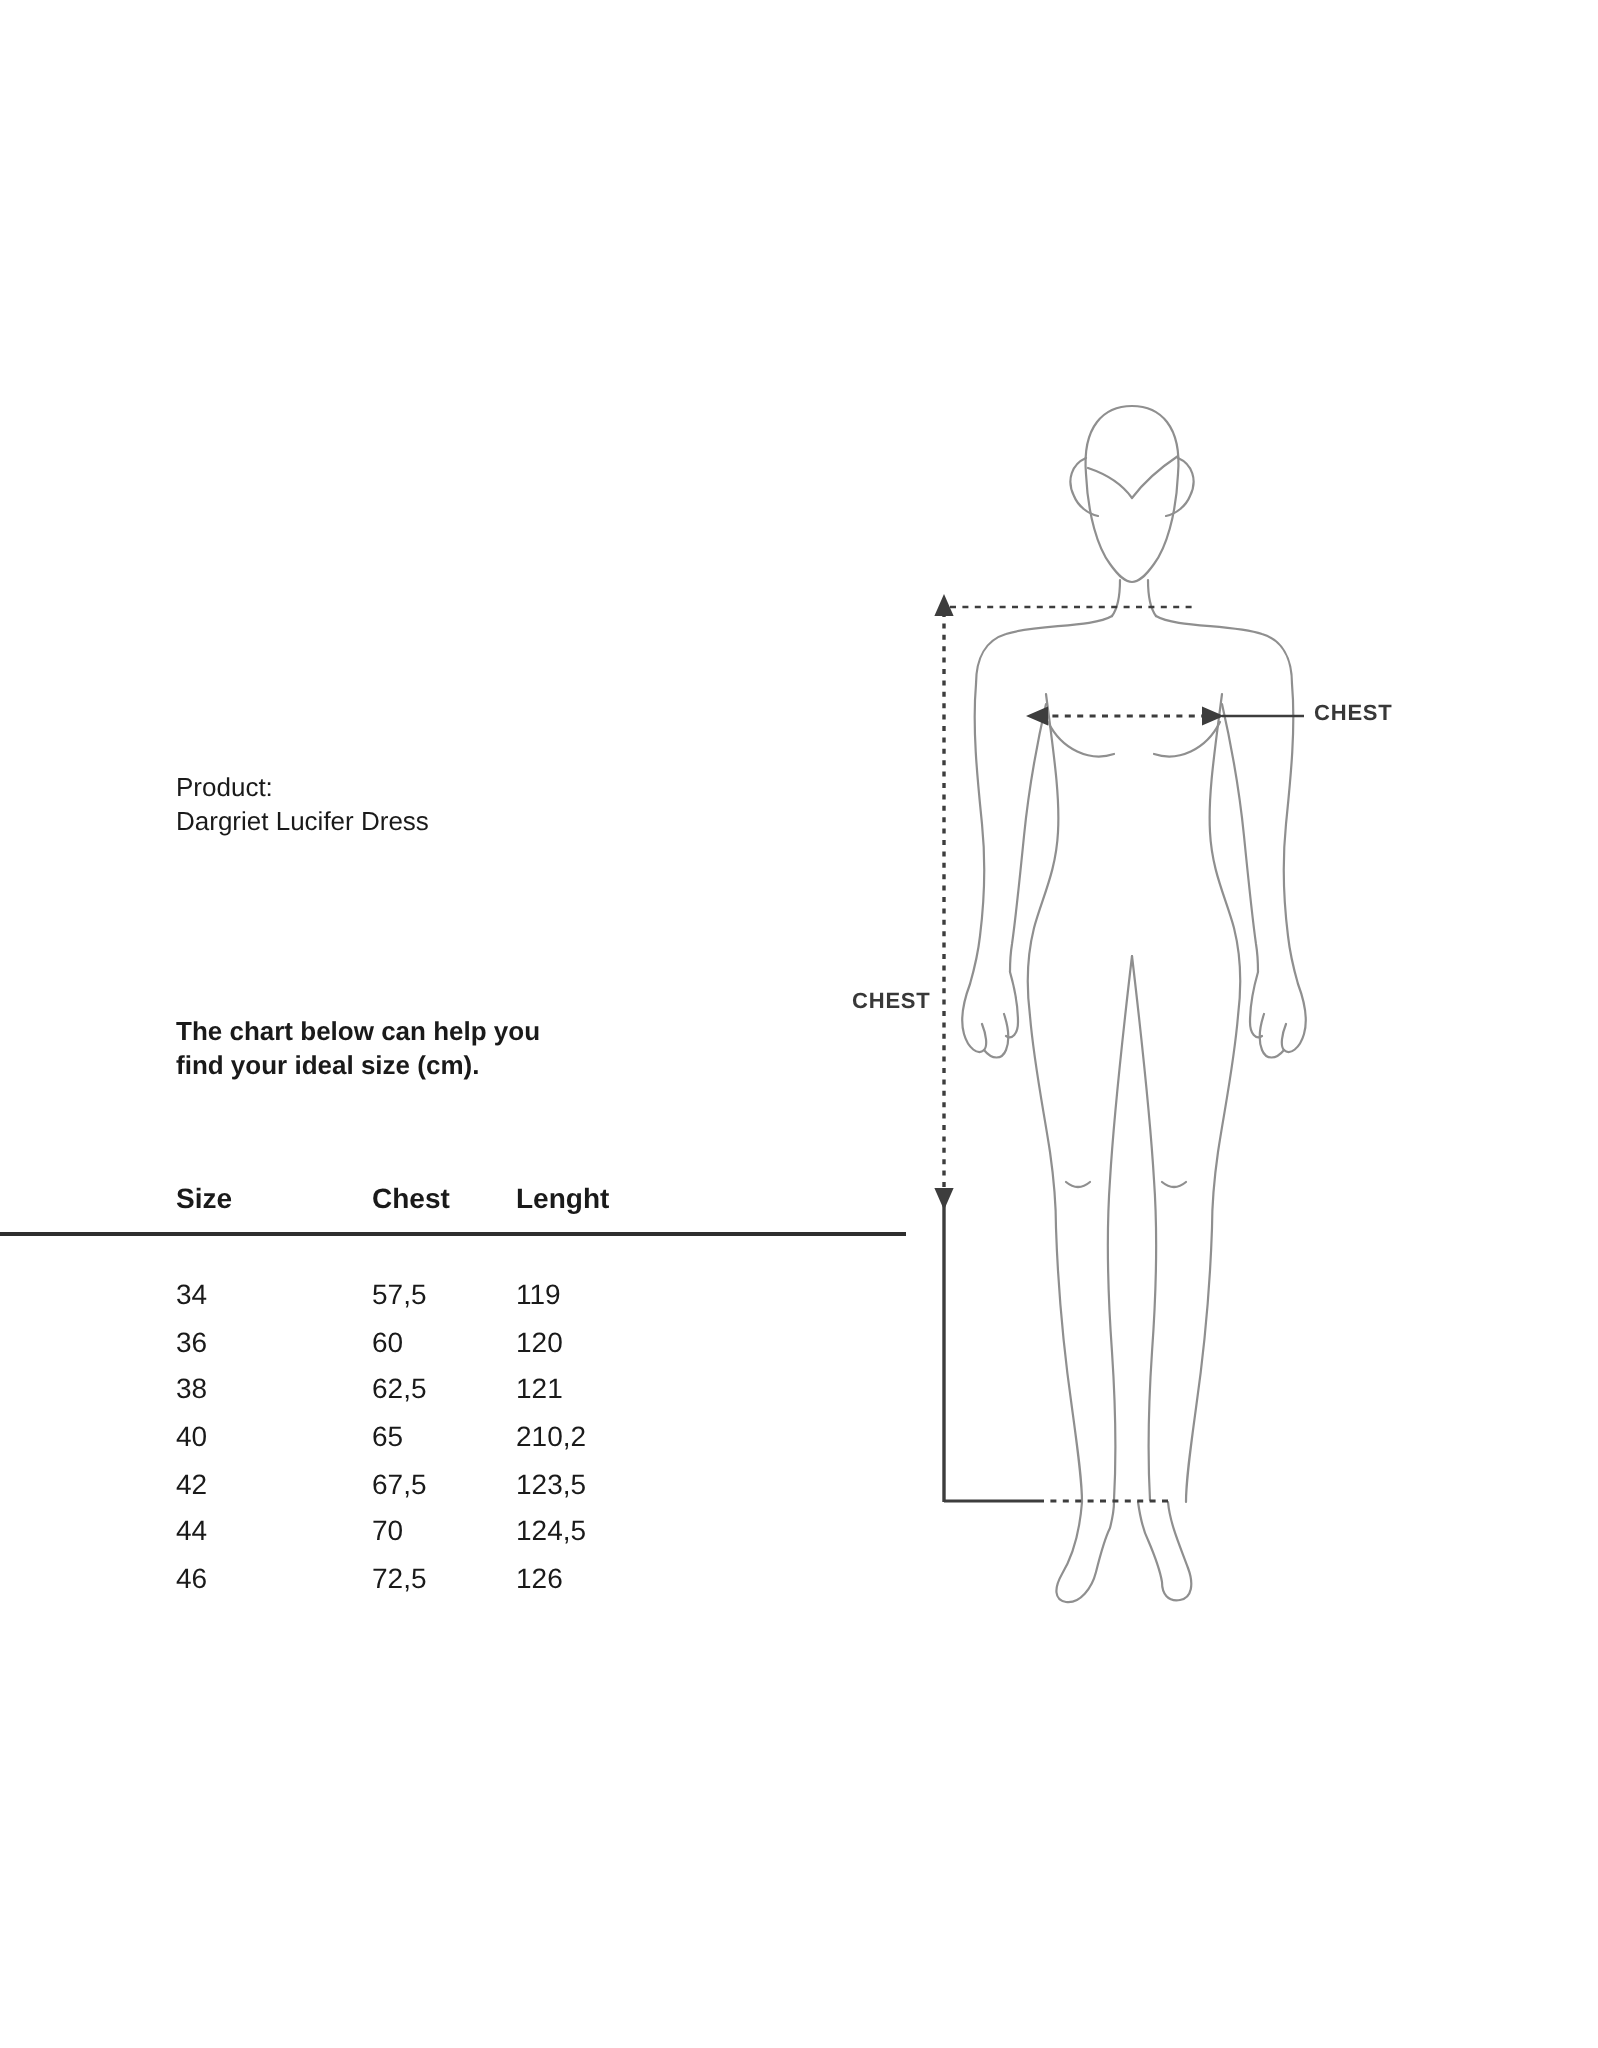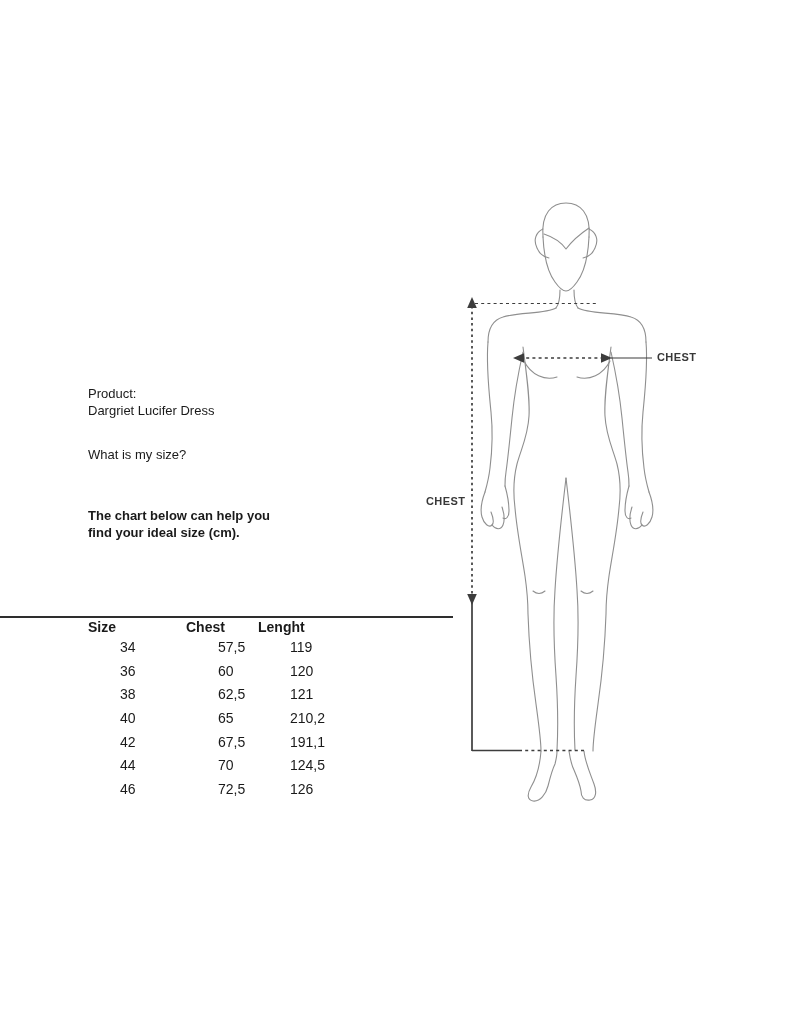--- a/index.html
+++ b/index.html
@@ -17,32 +17,31 @@
   .textblock { left: 88px; font-size: 13px; line-height: 16.5px; }
   .tb-product { top: 386px; }
   .tb-question { top: 447px; }
   .tb-note { top: 508px; font-weight: bold; }
   .bold { font-weight: normal; }
 
   
   .table-header {
     left: 88px; top: 591px; width: 300px;
     display: grid; grid-template-columns: 98px 72px auto;
-    font-size: 14px; font-weight: bold; margin-top: 28px;
+    font-size: 14px; font-weight: bold;
   }
   .table-rule {
     left: 0; top: 616px; width: 453px; height: 2px;
     background: #2e2e2e;
   }
   .table-body {
     left: 88px; top: 635px; width: 300px;
     display: grid; grid-template-columns: 98px 72px auto;
     grid-auto-rows: 23.7px; align-items: center;
     font-size: 14px;
-    margin-left: 32px;
   }
   .trow { display: contents; }
 
   
   .measure-label {
     font-size: 11px; font-weight: bold; letter-spacing: 0.4px;
     color: #383838;
   }
   .lbl-chest { left: 657px; top: 351px; }
   .lbl-length { left: 426px; top: 495px; }
@@ -54,21 +53,20 @@
 </style>
 </head>
 <body>
 
 <div class="abs textblock tb-product">
   <div class="bold">Product:</div>
   <div>Dargriet Lucifer Dress</div>
 </div>
 
 <div class="abs textblock tb-question">
-  <div class="bold">What is my size?</div>
 </div>
 
 <div class="abs textblock tb-note">
   <div>The chart below can help you</div>
   <div>find your ideal size (cm).</div>
 </div>
 
 <div class="abs table-header">
   <span>Size</span>
   <span>Chest</span>
@@ -92,21 +90,21 @@
     <span>121</span>
   </div>
   <div class="trow">
     <span>40</span>
     <span>65</span>
     <span>210,2</span>
   </div>
   <div class="trow">
     <span>42</span>
     <span>67,5</span>
-    <span>191,1</span>
+    <span>123,5</span>
   </div>
   <div class="trow">
     <span>44</span>
     <span>70</span>
     <span>124,5</span>
   </div>
   <div class="trow">
     <span>46</span>
     <span>72,5</span>
     <span>126</span>

